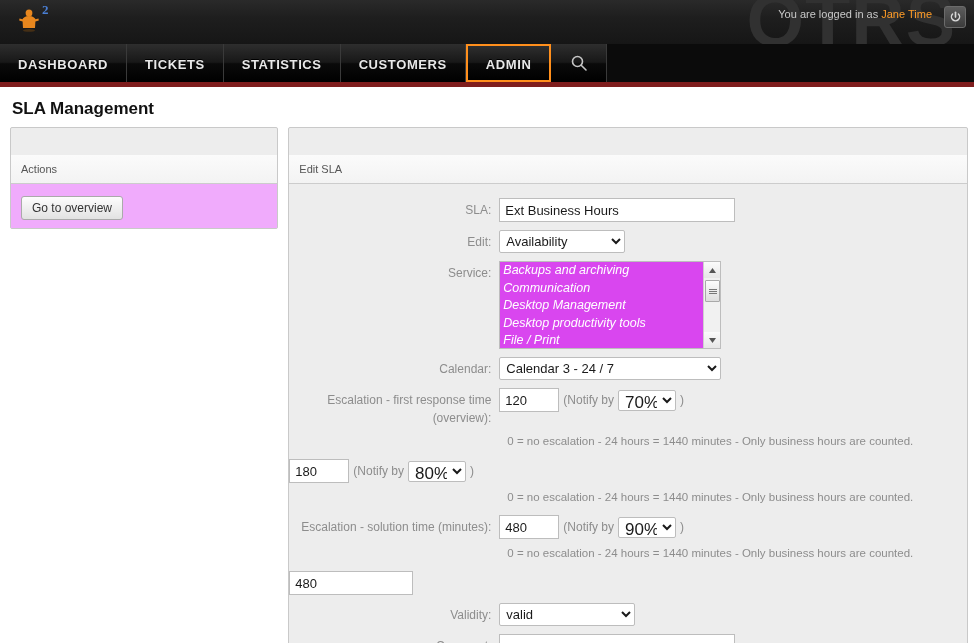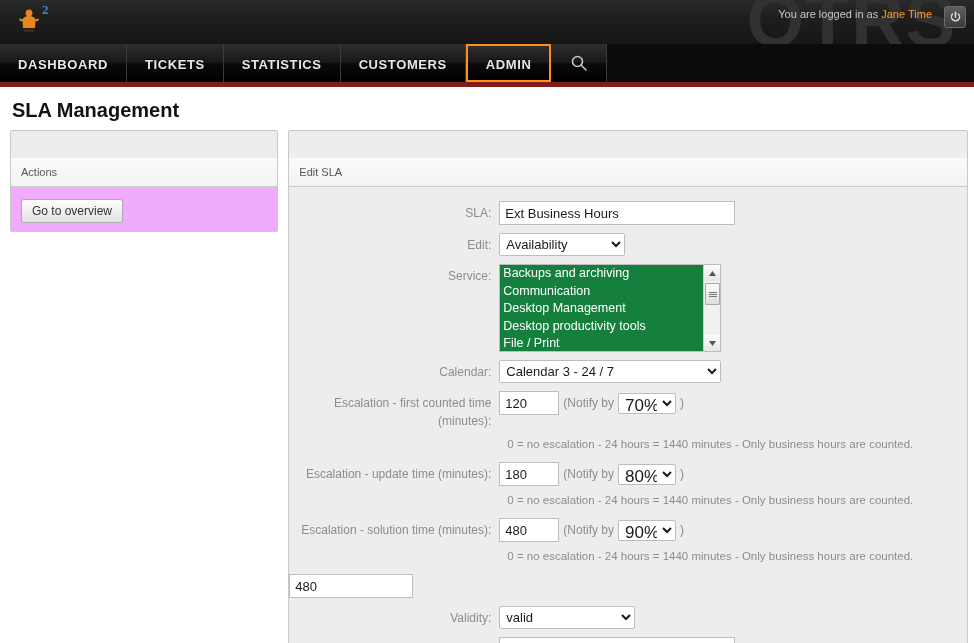--- a/index.html
+++ b/index.html
@@ -101,21 +101,21 @@
     min-width: 56px;
     padding: 0 16px;
     align-items: center;
     justify-content: center;
     flex-direction: row;
   }
 
   
   #page-title {
     margin: 12px 0 8px 12px;
-    font-size: 20px;
+    font-size: 17px;
     font-weight: bold;
     color: #111;
   }
 
   
   #content {
     position: relative;
     display: flex;
     gap: 10px;
     padding: 0 6px 0 4px;
@@ -236,21 +236,21 @@
     background: #ffffff;
   }
   .ms-item {
     font-size: 12.5px;
     line-height: 17.5px;
     padding: 0 3px;
     color: #1a1a1a;
     white-space: nowrap;
     cursor: pointer;
   }
-  .ms-item.sel { background: #15803d; color: #fff; }
+  .ms-item.sel { background: #d946ef; color: #fff; font-style: italic; }
 
   .ms-scroll {
     position: absolute;
     right: 0; top: 0; bottom: 0;
     width: 17px;
     background: #f1f1f1;
     border-left: 1px solid #cfcfcf;
   }
   .ms-arrow {
     position: absolute;
@@ -399,34 +399,33 @@
       <div class="frow">
         <div class="flabel">Calendar:</div>
         <div class="fctrl">
           <select class="sel-cal">
             <option>Calendar 3 - 24 / 7</option>
           </select>
         </div>
       </div>
 
       <div class="frow">
-        <div class="flabel">Escalation - first counted time (minutes):</div>
+        <div class="flabel">Escalation - first response time (overview):</div>
         <div class="fctrl">
           <input type="text" class="in-small" value="120" style="">
           <span class="notify-text">(Notify by</span>
           <select class="sel-pct">
             <option>70%</option>
           </select>
           <span class="notify-text">)</span>
         </div>
       </div>
       <div class="hint">0 = no escalation - 24 hours = 1440 minutes - Only business hours are counted.</div>
 
       <div class="frow">
-        <div class="flabel">Escalation - update time (minutes):</div>
         <div class="fctrl">
           <input type="text" class="in-small" value="180" style="">
           <span class="notify-text">(Notify by</span>
           <select class="sel-pct">
             <option>80%</option>
           </select>
           <span class="notify-text">)</span>
         </div>
       </div>
       <div class="hint">0 = no escalation - 24 hours = 1440 minutes - Only business hours are counted.</div>

